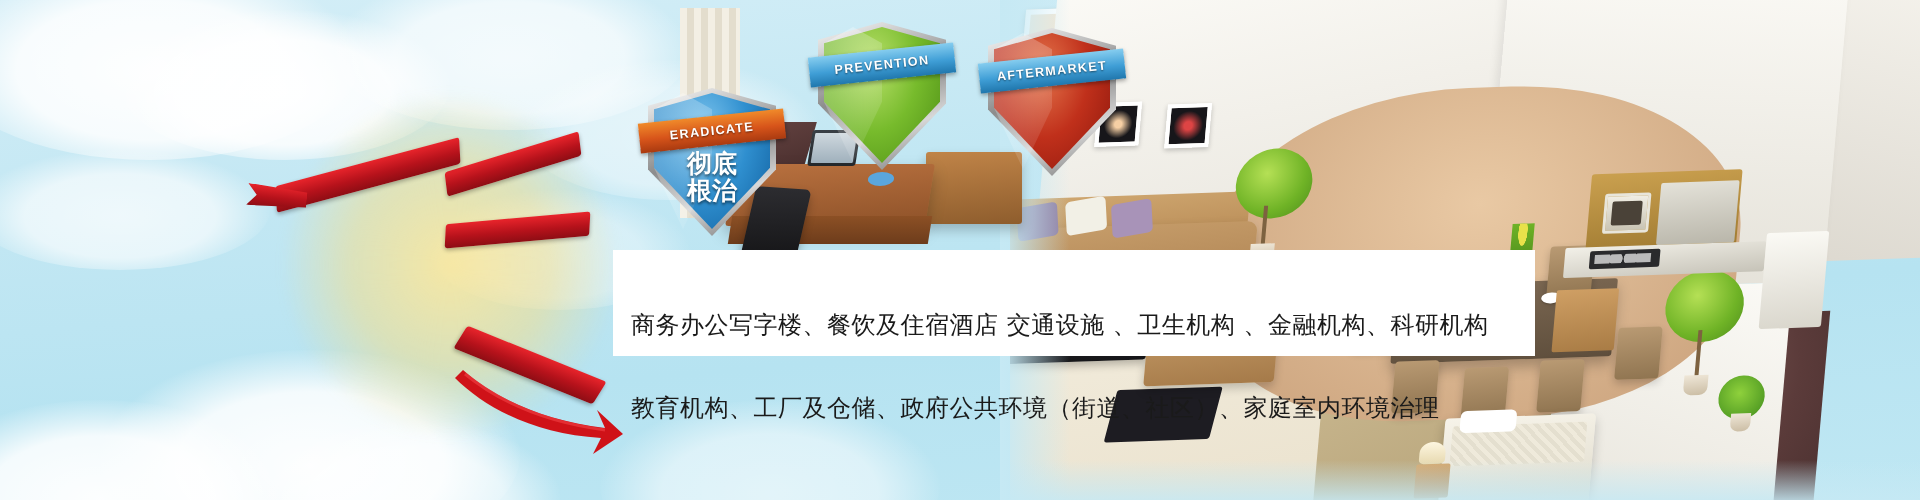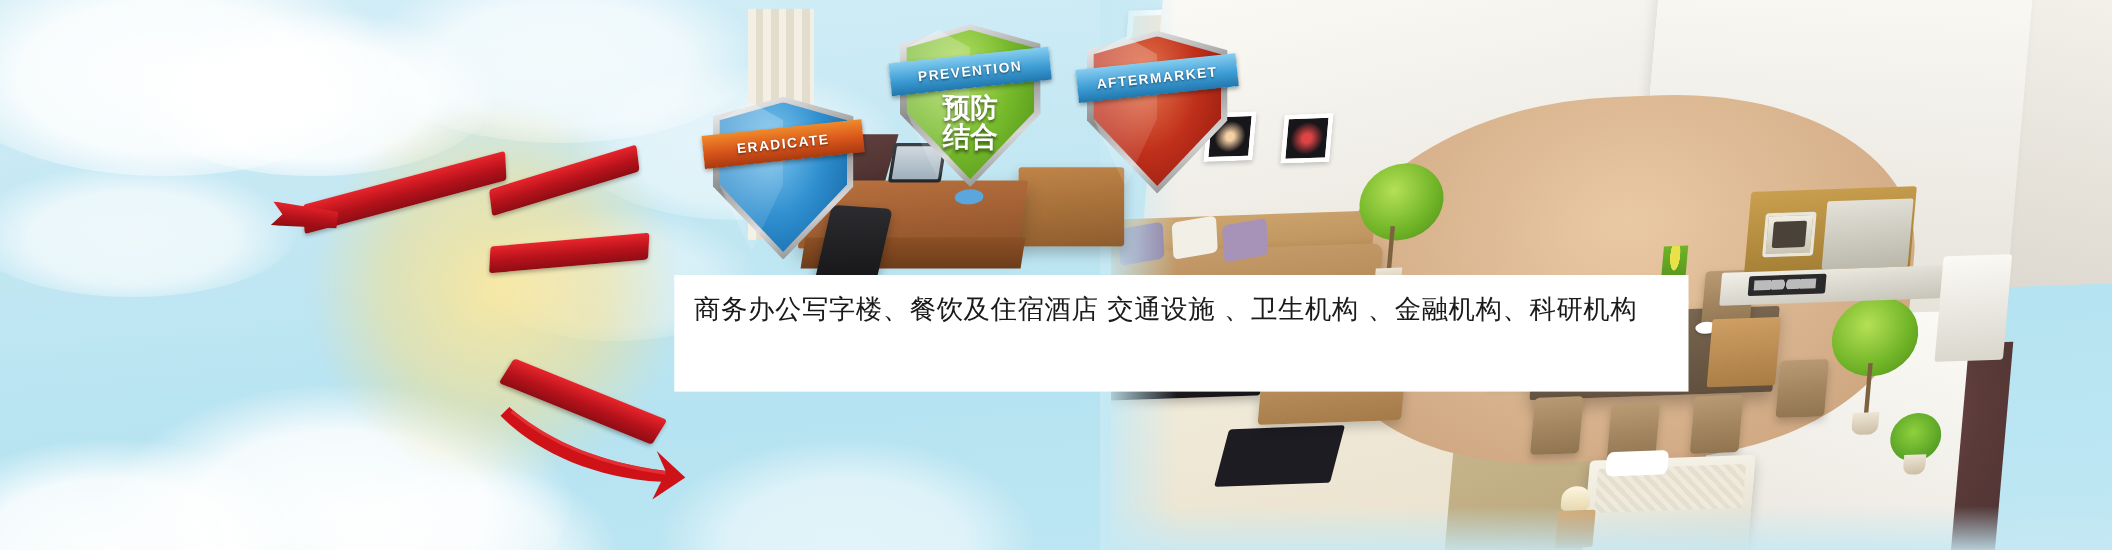--- a/index.html
+++ b/index.html
@@ -301,20 +301,21 @@
     z-index:8;
     padding:12px 0 0 18px;
   }
   #info-panel p {
     font-family:"DejaVu Sans","Liberation Sans",sans-serif;
     font-size:24px;
     color:#1a1a1a;
     line-height:1.62;
     letter-spacing:.5px;
     white-space:nowrap;
+    margin-top:44px;
   }
 
   
   #headline {
     position:absolute;
     left:645px; top:356px;
     z-index:9;
     font-family:"DejaVu Sans","Liberation Sans",sans-serif;
     font-size:62px;
     font-weight:bold;
@@ -441,42 +442,43 @@
     </div>
   </div>
 
   <div class="shield" id="shield-eradicate">
     <div class="outline"></div>
     <div class="inner"></div>
     <div class="gloss"></div>
     <div class="sash">
       <span>ERADICATE</span>
     </div>
+    <div class="cn">
+      <div>彻底</div>
+      <div>根治</div>
+    </div>
   </div>
 
   <div class="shield" id="shield-prevention">
     <div class="outline"></div>
     <div class="inner"></div>
     <div class="gloss"></div>
     <div class="sash">
       <span>PREVENTION</span>
     </div>
-    <div class="cn">
-      <div>预防</div>
-      <div>结合</div>
-    </div>
   </div>
 
   <div class="shield" id="shield-aftermarket">
     <div class="outline"></div>
     <div class="inner"></div>
     <div class="gloss"></div>
     <div class="sash">
       <span>AFTERMARKET</span>
     </div>
   </div>
 
   <div id="info-panel">
     <p>商务办公写字楼、餐饮及住宿酒店 交通设施 、卫生机构 、金融机构、科研机构</p>
+    <p>教育机构、工厂及仓储、政府公共环境（街道、社区）、家庭室内环境治理</p>
   </div>
 
 
 </div>
 
 </body></html>

